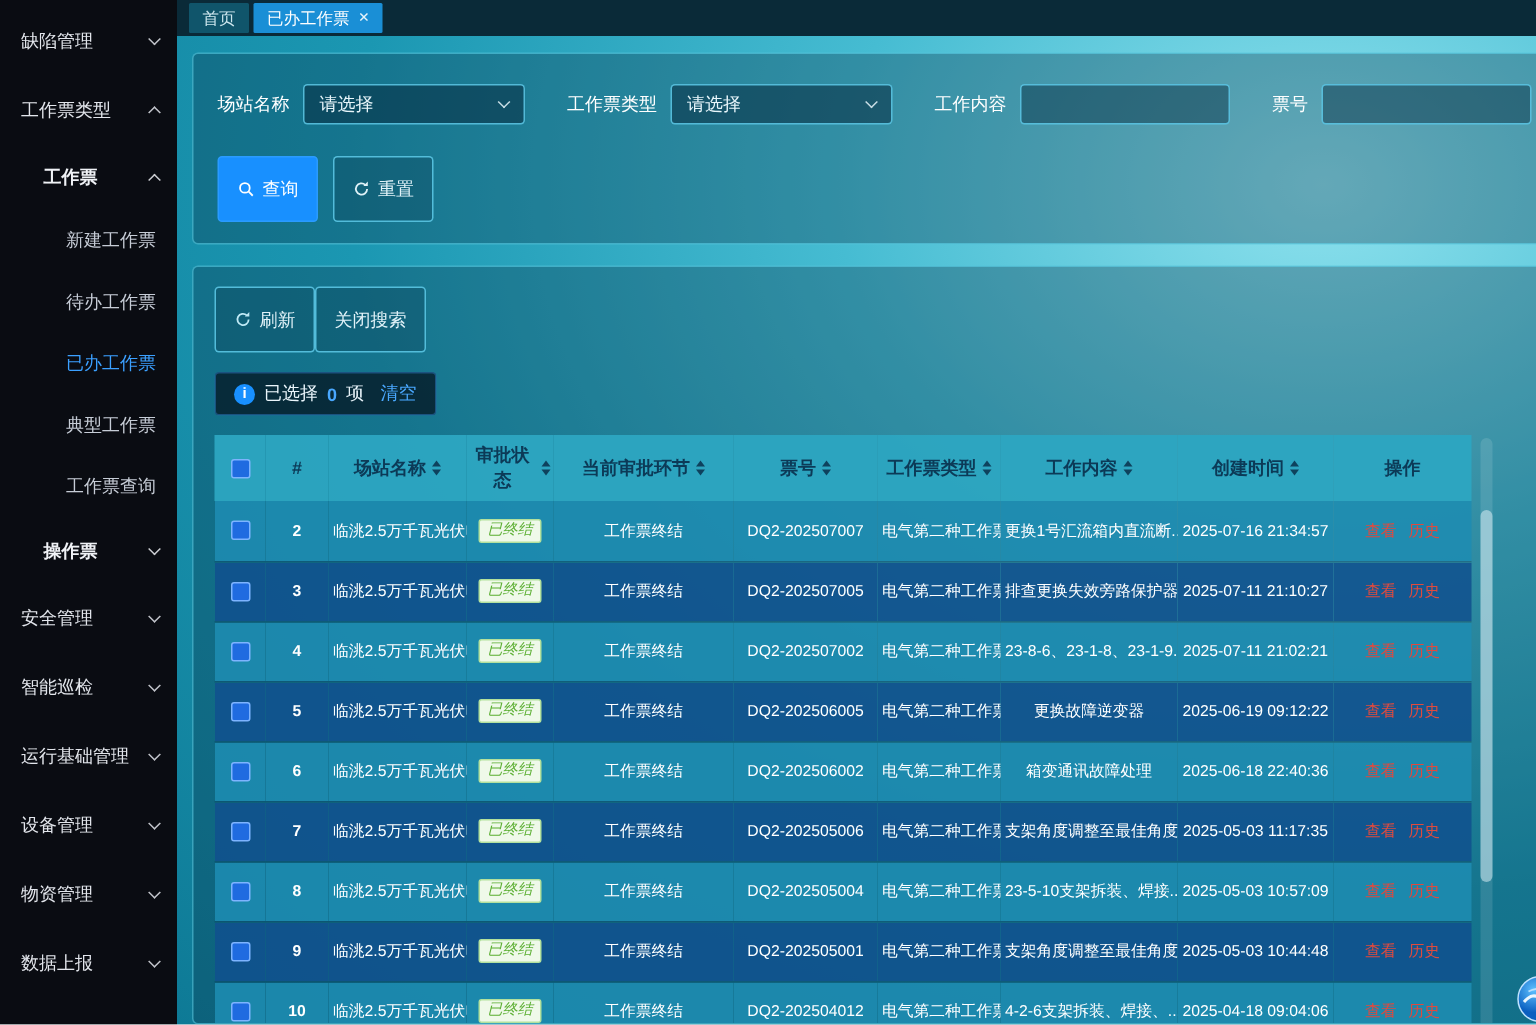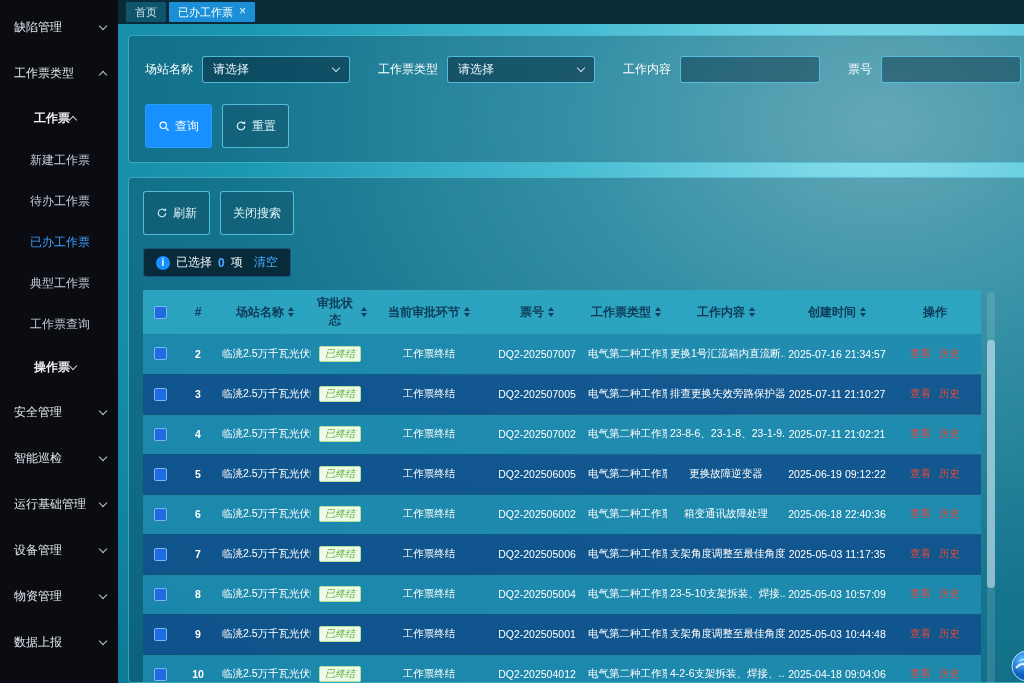--- a/index.html
+++ b/index.html
@@ -2,23 +2,23 @@
 <html><head>
 <meta charset="utf-8">
 <style>
   * { margin:0; padding:0; box-sizing:border-box; }
   html,body { width:1024px; height:683px; overflow:hidden;
     font-family:"Liberation Sans","DejaVu Sans",sans-serif; }
   .app { display:flex; width:1024px; height:683px; }
 
   
   .sidebar { width:118px; flex-shrink:0; background:#0a0c12; color:#d8dbe2; padding-top:4px; }
-  .sb-item { display:flex; align-items:center; cursor:pointer; font-size:12px; position:relative; }
+  .sb-item { display:flex; align-items:center; cursor:pointer; font-size:12px; position:relative;justify-content:center; }
   .sb-item.lvl1 { height:46px; padding:0 12px 0 14px; justify-content:space-between; color:#e3e6ec; }
-  .sb-item.lvl2 { height:44px; padding:0 12px 0 4px; justify-content:center; color:#f0f2f6; font-weight:bold;font-family:Liberation Mono, monospace; }
+  .sb-item.lvl2 { height:44px; padding:0 12px 0 29px; justify-content:space-between; color:#f0f2f6; font-weight:bold;font-family:Liberation Mono, monospace; }
   .sb-item.lvl3 { height:41px; padding-left:30px; color:#c6ccd6; }
   .sb-item.active { color:#3ba0ff; }
   .chev { width:6px; height:6px; border-right:1.5px solid currentColor; border-bottom:1.5px solid currentColor; display:inline-block; opacity:.85; }
   .chev.down { transform:rotate(45deg); margin-top:-3px; }
   .chev.up { transform:rotate(225deg); margin-top:3px; }
 
   
   .main { flex:1; display:flex; flex-direction:column; position:relative;
     background: radial-gradient(ellipse at 82% 18%, #8fe2ee 0%, #46bcd2 30%, #1b97b2 60%, #0e7a96 100%); }
   .tabbar { height:24px; background:#0a2a38; display:flex; align-items:center; padding-left:8px; gap:3px; flex-shrink:0; }
@@ -40,21 +40,21 @@
     color:#e8f6fb; font-size:12px; padding:0 8px; outline:none; }
   .btn-row { margin-top:21px; display:flex; gap:10px; }
   .btn { height:44px; display:inline-flex; align-items:center; gap:5px; padding:0 12px; font-size:12px;
     border-radius:3px; cursor:pointer; border:1px solid transparent; background:none; }
   .btn.primary { background:#1890ff; color:#fff; border-color:#2a9bff; }
   .btn.ghost { background:rgba(10,55,75,.30); color:#e2f3f9; border-color:rgba(95,205,235,.85); }
   .btn svg { display:block; }
 
   
   .table-panel { flex:1; padding:13px 14px 0; display:flex; flex-direction:column; position:relative; overflow:hidden; }
-  .toolbar { display:flex; gap:10px; flex-shrink:0; }
+  .toolbar { display:flex; flex-shrink:0; }
   .selection-bar { margin-top:13px; display:inline-flex; align-items:center; gap:6px; width:fit-content;
     background:rgba(6,30,44,.85); border:1px solid rgba(64,158,255,.35); padding:5px 12px; border-radius:3px;
     font-size:12px; color:#eaf5fb; flex-shrink:0; }
   .info-icon { width:14px; height:14px; border-radius:50%; background:#1890ff; color:#fff; font-size:10px;
     display:inline-flex; align-items:center; justify-content:center; font-weight:bold; }
   .sel-count { color:#4aa8ff; font-weight:bold; }
   .sel-clear { color:#4aa8ff; cursor:pointer; margin-left:5px; text-decoration:none; }
 
   .table-wrap { margin-top:13px; position:relative; flex:1; }
   table { border-collapse:collapse; table-layout:fixed; width:838px; }

